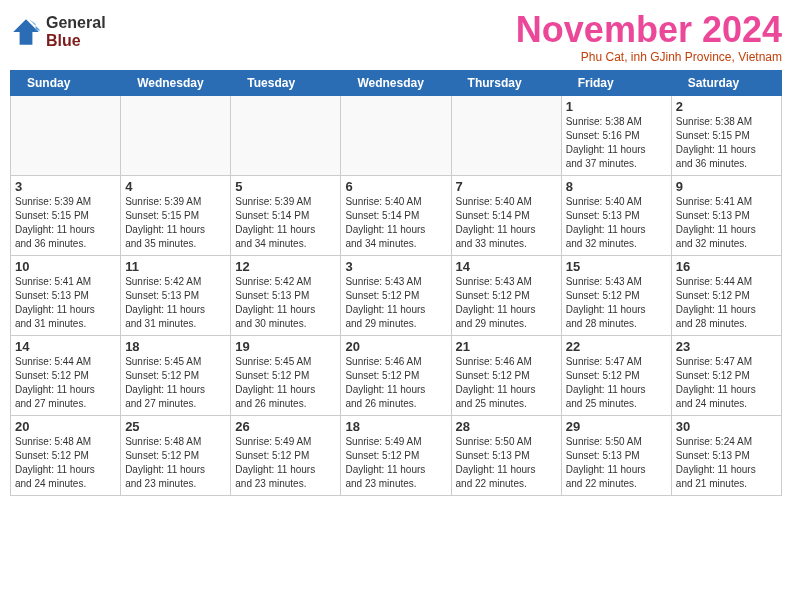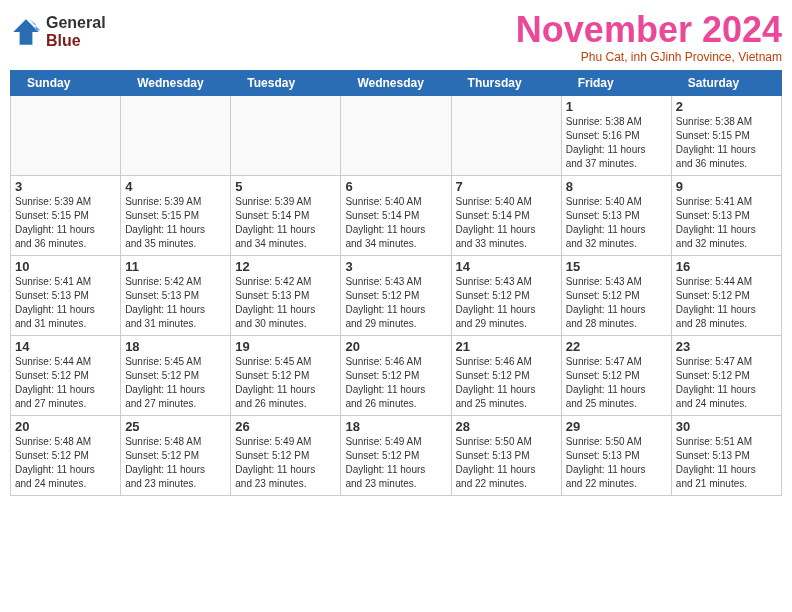--- a/index.html
+++ b/index.html
@@ -338,20 +338,20 @@
         </td>
         <td>
           <div class="day-num">29</div>
           <div class="day-info" style="white-space: pre-line;">Sunrise: 5:50 AM
 Sunset: 5:13 PM
 Daylight: 11 hours
 and 22 minutes.</div>
         </td>
         <td>
           <div class="day-num">30</div>
-          <div class="day-info" style="white-space: pre-line;">Sunrise: 5:51 AM
+          <div class="day-info" style="white-space: pre-line;">Sunrise: 5:24 AM
 Sunset: 5:13 PM
 Daylight: 11 hours
 and 21 minutes.</div>
         </td>
       </tr>
     </tbody>
 </table>
 
 </body></html>

